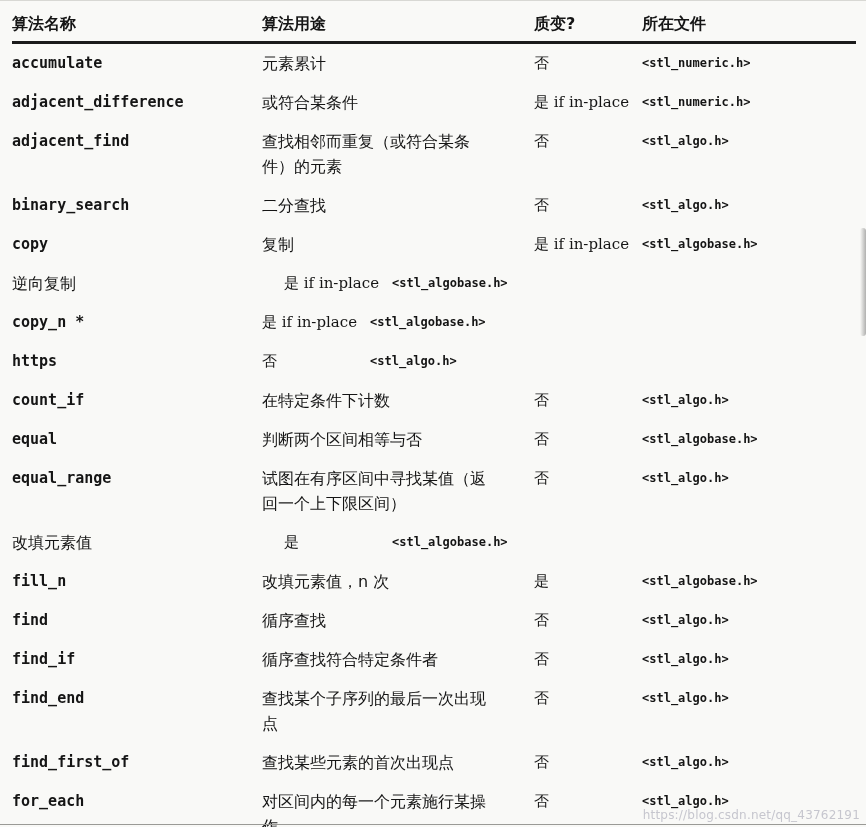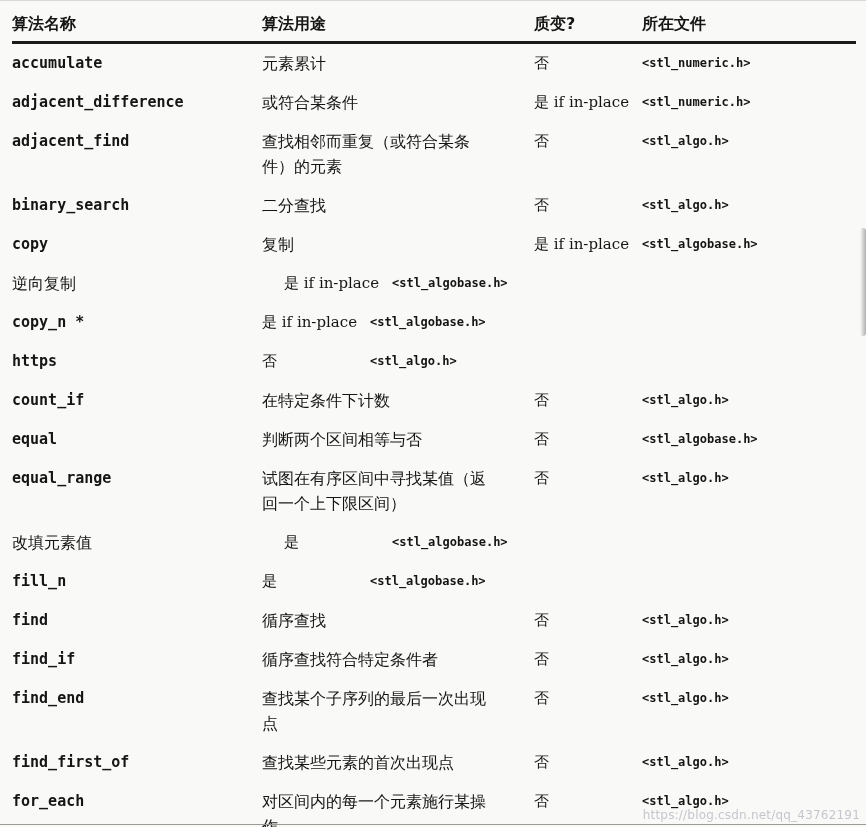--- a/index.html
+++ b/index.html
@@ -145,20 +145,21 @@
         <div class="cell c-mut">否</div>
         <div class="cell c-file">&lt;stl_algo.h&gt;</div>
       </div>
       <div class="row">
         <div class="cell c-purpose">改填元素值</div>
         <div class="cell c-mut">是</div>
         <div class="cell c-file">&lt;stl_algobase.h&gt;</div>
       </div>
       <div class="row">
         <div class="cell c-name">fill_n</div>
+        <div class="cell c-purpose">改填元素值，n 次</div>
         <div class="cell c-mut">是</div>
         <div class="cell c-file">&lt;stl_algobase.h&gt;</div>
       </div>
       <div class="row">
         <div class="cell c-name">find</div>
         <div class="cell c-purpose">循序查找</div>
         <div class="cell c-mut">否</div>
         <div class="cell c-file">&lt;stl_algo.h&gt;</div>
       </div>
       <div class="row">

